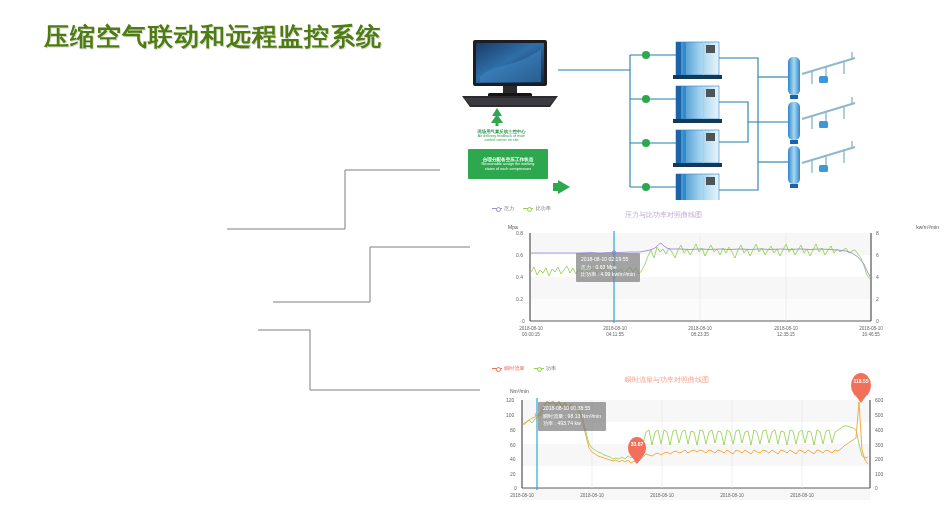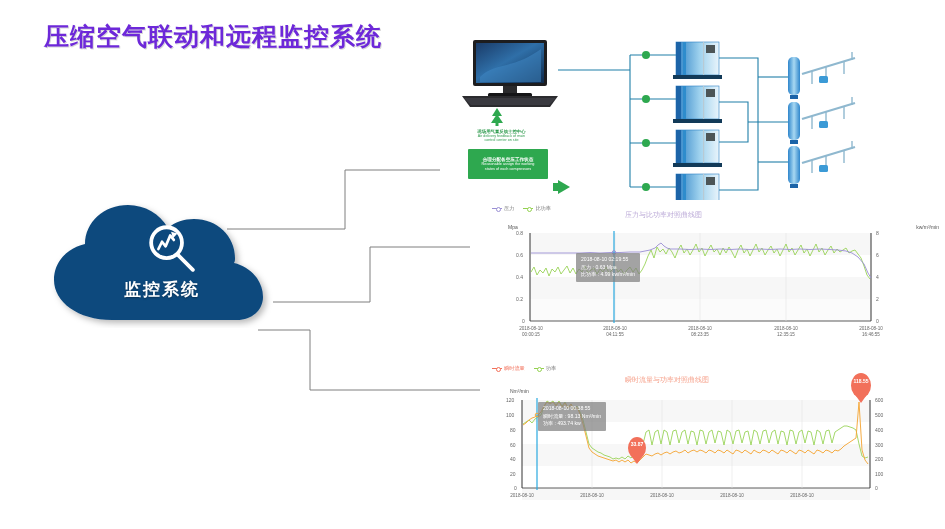--- a/index.html
+++ b/index.html
@@ -6,21 +6,21 @@
   body{
     width:945px;height:529px;overflow:hidden;background:#ffffff;
     font-family:"Liberation Sans","DejaVu Sans",sans-serif;
     position:relative;
   }
   #stage{position:absolute;left:0;top:0;width:945px;height:529px;}
 
   
   .page-title{
     position:absolute;left:44px;top:20px;
-    font-size:25px;font-weight:bold;color:#6d28d9;
+    font-size:25px;font-weight:bold;color:#4d7c0f;
     letter-spacing:1px;
     text-shadow:1px 1px 0 #d8d8d8;
     white-space:nowrap;
   }
 
   
   .cloud-wrap{position:absolute;left:38px;top:198px;width:248px;height:130px;}
   .cloud-wrap svg{display:block;}
   .cloud-label{
     position:absolute;left:0;top:80px;width:248px;text-align:center;
@@ -85,49 +85,20 @@
   <div class="page-title">压缩空气联动和远程监控系统</div>
 
   <svg class="connectors" viewBox="0 0 945 529">
     <g fill="none" stroke="#7f7f7f" stroke-width="1">
       <path d="M227 229 L345 229 L345 170 L440 170"></path>
       <path d="M273 302 L370 302 L370 247 L470 247"></path>
       <path d="M258 330 L310 330 L310 390 L480 390"></path>
     </g>
   </svg>
 
-  <div class="cloud-wrap">
-    <svg width="248" height="130" viewBox="0 0 248 130">
-      <defs>
-        <filter id="cshadow" x="-20%" y="-20%" width="150%" height="150%">
-          <feDropShadow dx="3" dy="3" stdDeviation="3" flood-color="#000" flood-opacity="0.28"></feDropShadow>
-        </filter>
-      </defs>
-      <path filter="url(#cshadow)" fill="#10497d" d="M74 122
-               C40 122 16 104 16 82
-               C16 64 29 50 47 46
-               C47 24 66 7 90 7
-               C107 7 122 16 130 30
-               C137 24 146 21 156 21
-               C179 21 197 38 197 60
-               C197 62 197 63 196 65
-               C213 69 225 83 225 99
-               C225 112 214 122 199 122
-               Z"></path>
-    </svg>
-    <svg class="cloud-icon" viewBox="0 0 64 64">
-      <g fill="none" stroke="#ffffff" stroke-width="4.2" stroke-linecap="round" stroke-linejoin="round">
-        <circle cx="26" cy="25" r="17"></circle>
-        <line x1="38" y1="38" x2="55" y2="55"></line>
-      </g>
-      <polyline fill="none" stroke="#ffffff" stroke-width="3" stroke-linecap="round" stroke-linejoin="round" points="17,32 21,24 25,29 30,17 34,22"></polyline>
-      <polygon fill="#ffffff" points="31,13 38,15 33,20"></polygon>
-    </svg>
-    <div class="cloud-label">监控系统</div>
-  </div>
 
   <div class="diagram">
     <svg width="505" height="188" viewBox="0 0 505 188">
       <defs>
         <linearGradient id="scr" x1="0" y1="0" x2="1" y2="1">
           <stop offset="0%" stop-color="#1a3b68"></stop>
           <stop offset="45%" stop-color="#2f6fa8"></stop>
           <stop offset="100%" stop-color="#0e2a4c"></stop>
         </linearGradient>
         <linearGradient id="cmpA" x1="0" y1="0" x2="1" y2="0">

